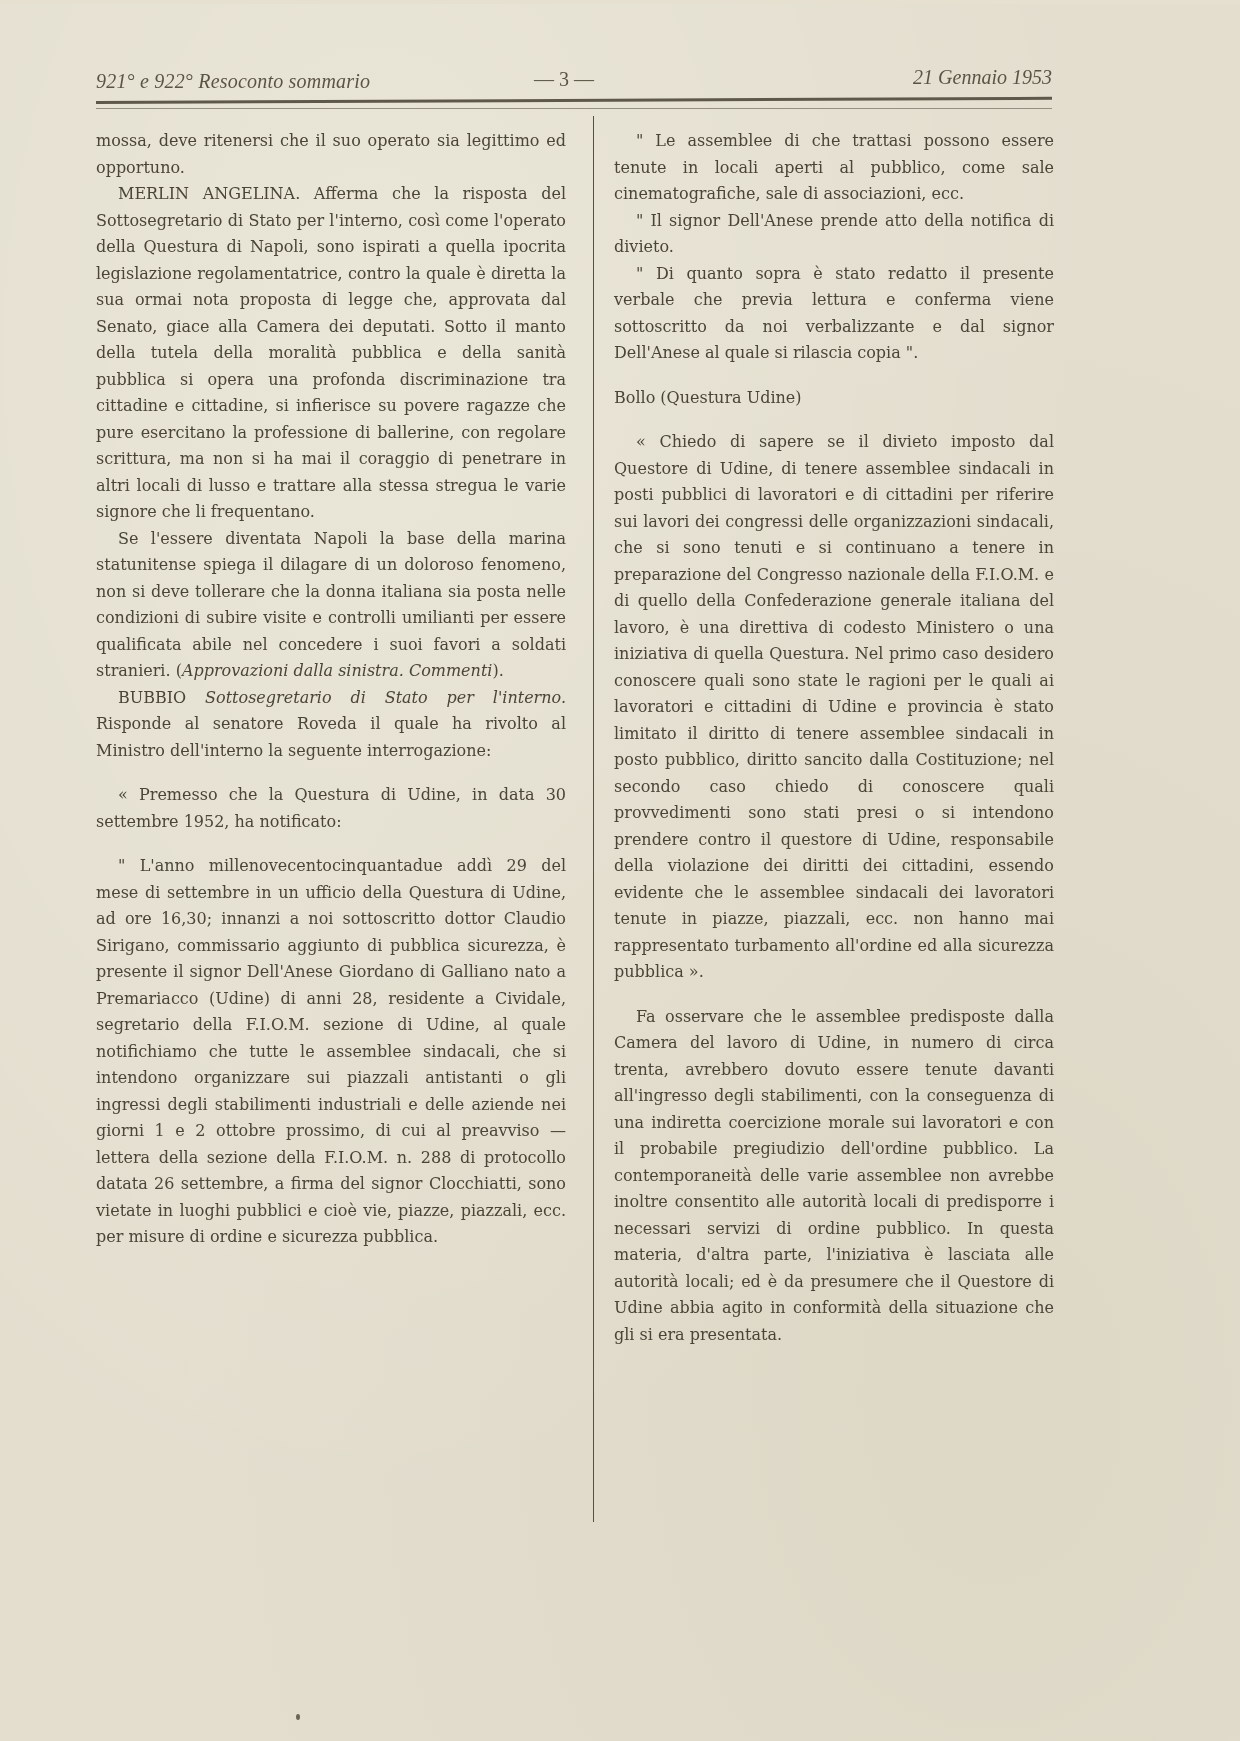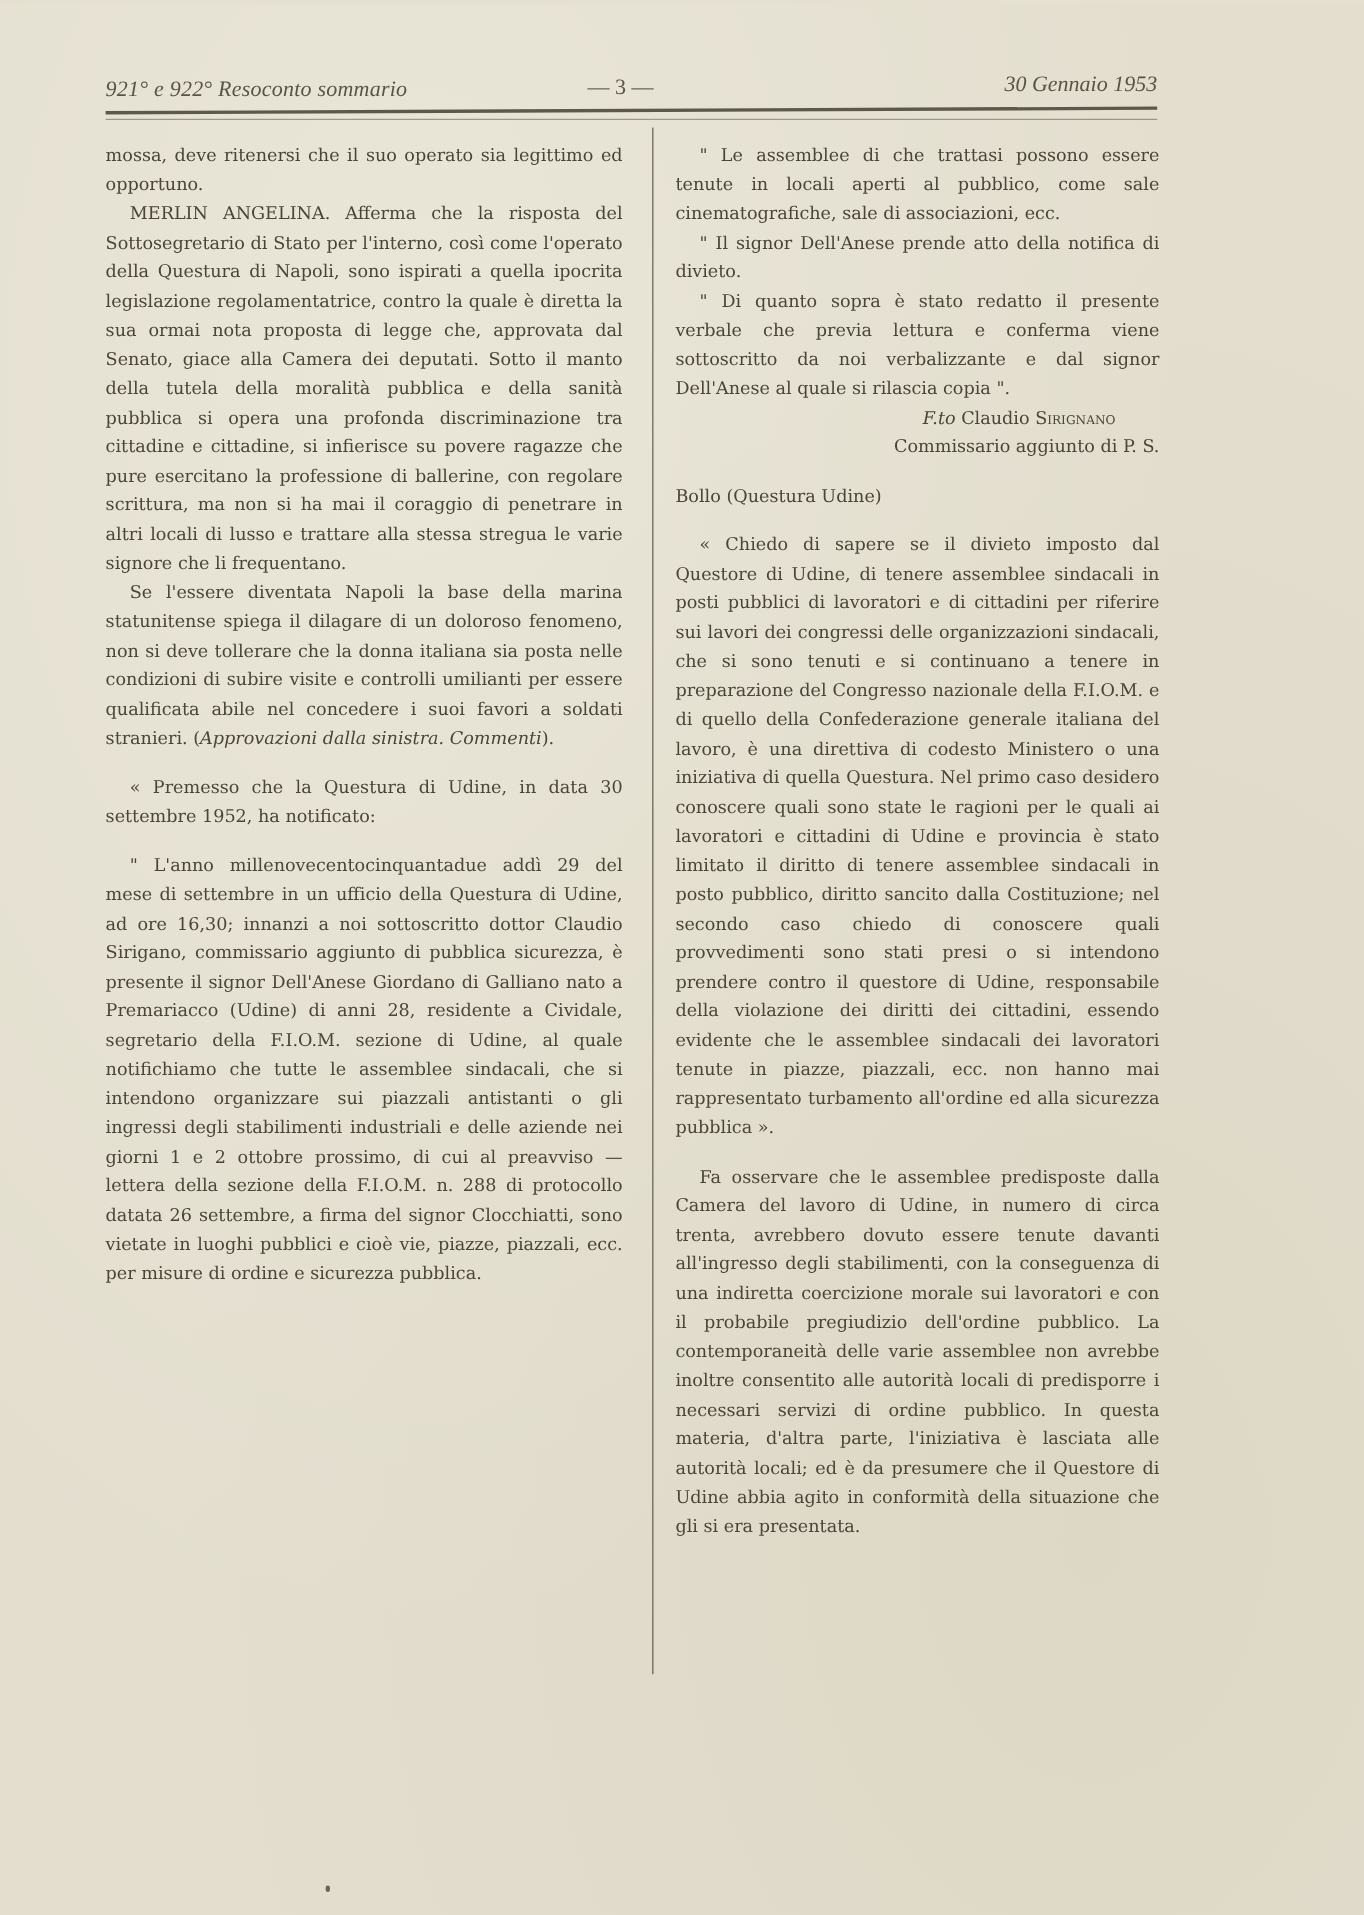--- a/index.html
+++ b/index.html
@@ -59,43 +59,40 @@
   .speck { position: absolute; border-radius: 50%; background: #6d6553; }
 </style>
 </head>
 <body>
 
 <div class="page">
 
   <div class="header">
     <span class="left">921° e 922° Resoconto sommario</span>
     <span class="center">— 3 —</span>
-    <span class="right">30 Gennaio 1953</span>
+    <span class="right">21 Gennaio 1953</span>
   </div>
   <div class="rule thick"></div>
   <div class="rule thin"></div>
 
   <div class="divider"></div>
 
   <div class="col left">
     <p>mossa, deve ritenersi che il suo operato sia legittimo ed opportuno.</p>
     <p class="indent"><span>MERLIN ANGELINA.</span><span> Afferma che la risposta del Sottosegretario di Stato per l'interno, così come l'operato della Questura di Napoli, sono ispirati a quella ipocrita legislazione regolamentatrice, contro la quale è diretta la sua ormai nota proposta di legge che, approvata dal Senato, giace alla Camera dei deputati. Sotto il manto della tutela della moralità pubblica e della sanità pubblica si opera una profonda discriminazione tra cittadine e cittadine, si infierisce su povere ragazze che pure esercitano la professione di ballerine, con regolare scrittura, ma non si ha mai il coraggio di penetrare in altri locali di lusso e trattare alla stessa stregua le varie signore che li frequentano.</span></p>
     <p class="indent"><span>Se l'essere diventata Napoli la base della marina statunitense spiega il dilagare di un doloroso fenomeno, non si deve tollerare che la donna italiana sia posta nelle condizioni di subire visite e controlli umilianti per essere qualificata abile nel concedere i suoi favori a soldati stranieri. (</span><em>Approvazioni dalla sinistra. Commenti</em><span>).</span></p>
+    <p class="indent"><span>BUBBIO</span><em> Sottosegretario di Stato per l'interno.</em><span> Risponde al senatore Roveda il quale ha rivolto al Ministro dell'interno la seguente interrogazione:</span></p>
     <p class="indent gap-big">« Premesso che la Questura di Udine, in data 30 settembre 1952, ha notificato:</p>
     <p class="indent gap-med">" L'anno millenovecentocinquantadue addì 29 del mese di settembre in un ufficio della Questura di Udine, ad ore 16,30; innanzi a noi sottoscritto dottor Claudio Sirigano, commissario aggiunto di pubblica sicurezza, è presente il signor Dell'Anese Giordano di Galliano nato a Premariacco (Udine) di anni 28, residente a Cividale, segretario della F.I.O.M. sezione di Udine, al quale notifichiamo che tutte le assemblee sindacali, che si intendono organizzare sui piazzali antistanti o gli ingressi degli stabilimenti industriali e delle aziende nei giorni 1 e 2 ottobre prossimo, di cui al preavviso — lettera della sezione della F.I.O.M. n. 288 di protocollo datata 26 settembre, a firma del signor Clocchiatti, sono vietate in luoghi pubblici e cioè vie, piazze, piazzali, ecc. per misure di ordine e sicurezza pubblica.</p>
   </div>
 
   <div class="col right">
     <p class="indent">" Le assemblee di che trattasi possono essere tenute in locali aperti al pubblico, come sale cinematografiche, sale di associazioni, ecc.</p>
     <p class="indent">" Il signor Dell'Anese prende atto della notifica di divieto.</p>
     <p class="indent">" Di quanto sopra è stato redatto il presente verbale che previa lettura e conferma viene sottoscritto da noi verbalizzante e dal signor Dell'Anese al quale si rilascia copia ".</p>
-    <p class="sig">
-      <span class="l1"><em>F.to</em><span> Claudio </span><span class="sc">Sirignano</span></span>
-      <span class="l2">Commissario aggiunto di P. S.</span>
-    </p>
     <p class="gap-med">Bollo (Questura Udine)</p>
     <p class="indent gap-big">« Chiedo di sapere se il divieto imposto dal Questore di Udine, di tenere assemblee sindacali in posti pubblici di lavoratori e di cittadini per riferire sui lavori dei congressi delle organizzazioni sindacali, che si sono tenuti e si continuano a tenere in preparazione del Congresso nazionale della F.I.O.M. e di quello della Confederazione generale italiana del lavoro, è una direttiva di codesto Ministero o una iniziativa di quella Questura. Nel primo caso desidero conoscere quali sono state le ragioni per le quali ai lavoratori e cittadini di Udine e provincia è stato limitato il diritto di tenere assemblee sindacali in posto pubblico, diritto sancito dalla Costituzione; nel secondo caso chiedo di conoscere quali provvedimenti sono stati presi o si intendono prendere contro il questore di Udine, responsabile della violazione dei diritti dei cittadini, essendo evidente che le assemblee sindacali dei lavoratori tenute in piazze, piazzali, ecc. non hanno mai rappresentato turbamento all'ordine ed alla sicurezza pubblica ».</p>
     <p class="indent gap-big">Fa osservare che le assemblee predisposte dalla Camera del lavoro di Udine, in numero di circa trenta, avrebbero dovuto essere tenute davanti all'ingresso degli stabilimenti, con la conseguenza di una indiretta coercizione morale sui lavoratori e con il probabile pregiudizio dell'ordine pubblico. La contemporaneità delle varie assemblee non avrebbe inoltre consentito alle autorità locali di predisporre i necessari servizi di ordine pubblico. In questa materia, d'altra parte, l'iniziativa è lasciata alle autorità locali; ed è da presumere che il Questore di Udine abbia agito in conformità della situazione che gli si era presentata.</p>
   </div>
 
   <div class="speck" style="left:296px;top:1710px;width:4px;height:6px;"></div>
 
 </div>
 
 </body></html>

